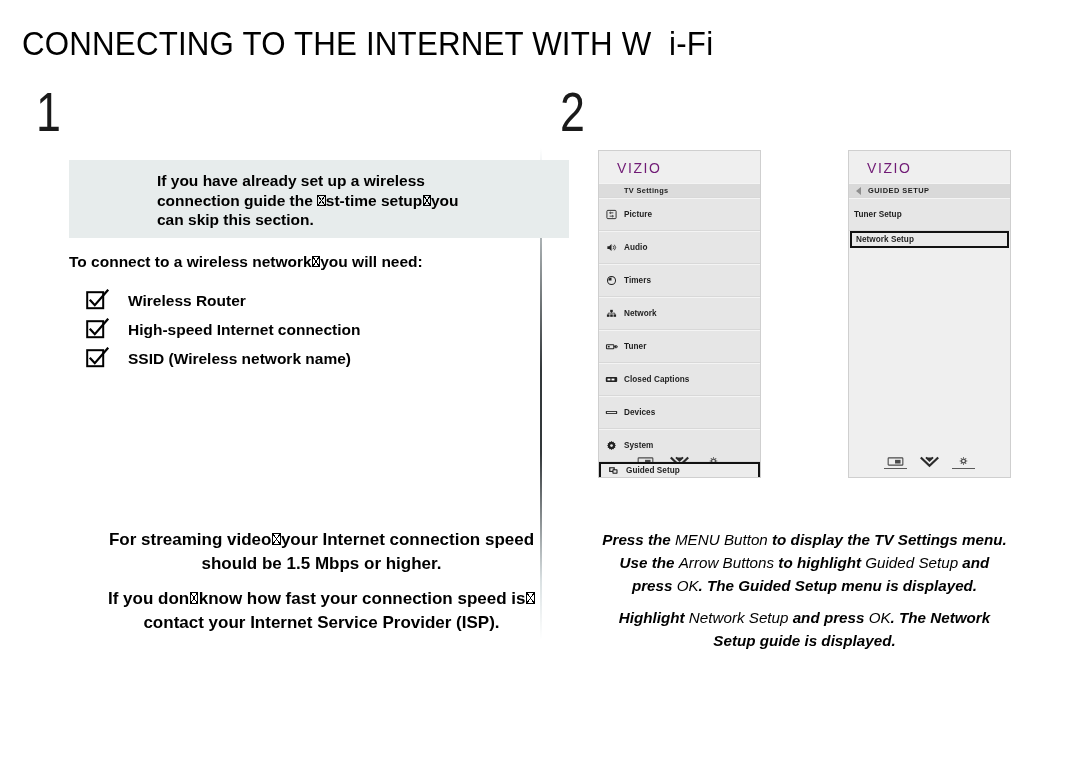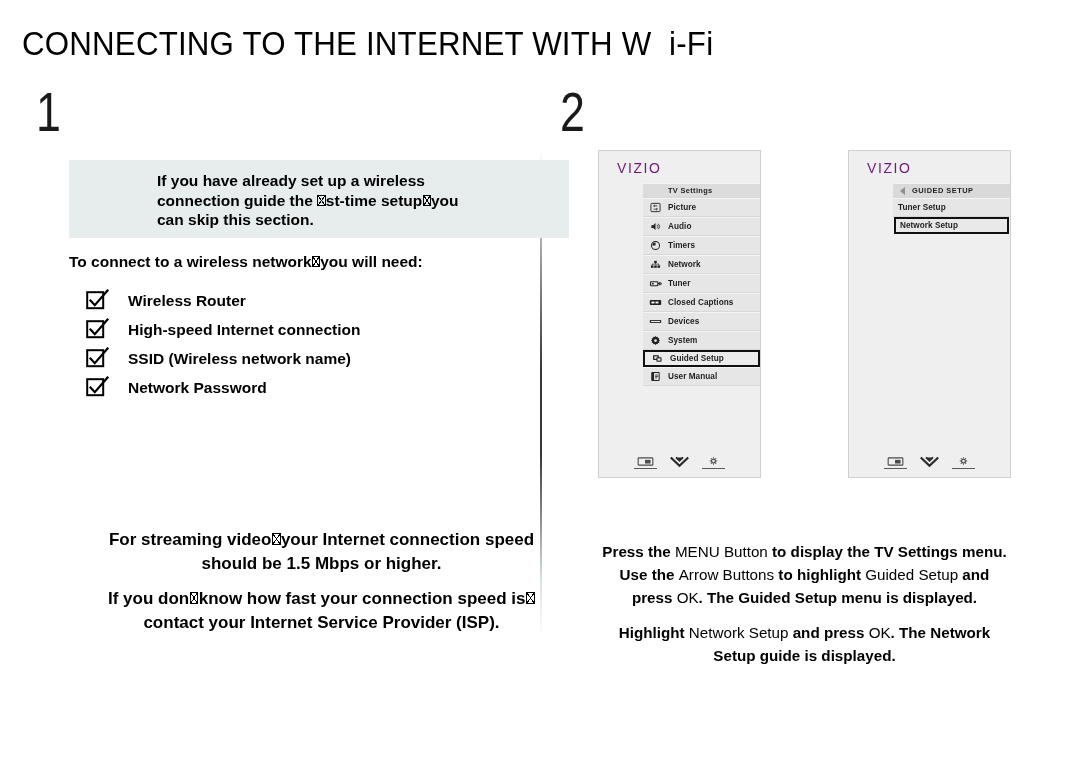--- a/index.html
+++ b/index.html
@@ -161,26 +161,26 @@
 
   .tv-brand {
     font-size: 14px;
     color: #701a75;
     letter-spacing: 1.6px;
     font-weight: 400;
     padding: 9px 0 7px 18px;
     font-family: "Liberation Sans Narrow", "Liberation Sans", sans-serif;
   }
 
-  .menu-list { display: block; padding-left: 44px; }
+  .menu-list { display: block; }
 
   .menu-row {
     display: flex;
     align-items: center;
-    height: 19px;
+    height: 33px;
     background: #e6e6e6;
     border-top: 1px solid #f4f4f4;
     border-bottom: 1px solid #d8d8d8;
     padding-left: 4px;
     box-sizing: border-box;
     position: relative;
   }
   .menu-row.header-row {
     background: #dcdcdc;
     height: 15px;
@@ -272,21 +272,21 @@
   .right-instructions {
     position: absolute;
     left: 552px;
     top: 528px;
     width: 505px;
     text-align: center;
     font-size: 15.2px;
     line-height: 23px;
     color: #000;
   }
-  .right-instructions p { margin: 12px; }
+  .right-instructions p { margin: 0; font-style: italic; }
   .right-instructions p.second { margin-top: 9px; }
   .b { font-weight: bold; }
   .l { font-weight: 400; font-family: "Liberation Sans Narrow", "Liberation Sans", sans-serif; }
 
   
   .tofu {
     display: inline-block;
     width: 0.52em;
     height: 0.72em;
     border: 1px solid #000;
@@ -348,29 +348,20 @@
     <div class="check-item">
       <span class="check-icon">
         <svg viewBox="0 0 26 22" width="26" height="22">
           <rect x="1.2" y="3.2" width="16" height="16" fill="none" stroke="#000" stroke-width="2"></rect>
           <path d="M4.5 11.5 L8.8 16.2 L21.5 1.5" fill="none" stroke="#000" stroke-width="2.2" stroke-linecap="square"></path>
         </svg>
       </span>
       <span class="check-label">SSID (Wireless network name)</span>
     </div>
 
-    <div class="check-item">
-      <span class="check-icon">
-        <svg viewBox="0 0 26 22" width="26" height="22">
-          <rect x="1.2" y="3.2" width="16" height="16" fill="none" stroke="#000" stroke-width="2"></rect>
-          <path d="M4.5 11.5 L8.8 16.2 L21.5 1.5" fill="none" stroke="#000" stroke-width="2.2" stroke-linecap="square"></path>
-        </svg>
-      </span>
-      <span class="check-label">Network Password</span>
-    </div>
 
   </div>
 
   <div class="left-footnote">
     <p><span>For streaming video</span><span class="tofu"></span><span>your Internet connection speed</span><br><span>should be 1.5 Mbps or higher.</span></p>
     <p class="second"><span>If you don</span><span class="tofu"></span><span>know how fast your connection speed is</span><span class="tofu"></span><br><span>contact your Internet Service Provider (ISP).</span></p>
   </div>
 
 </div>
 

